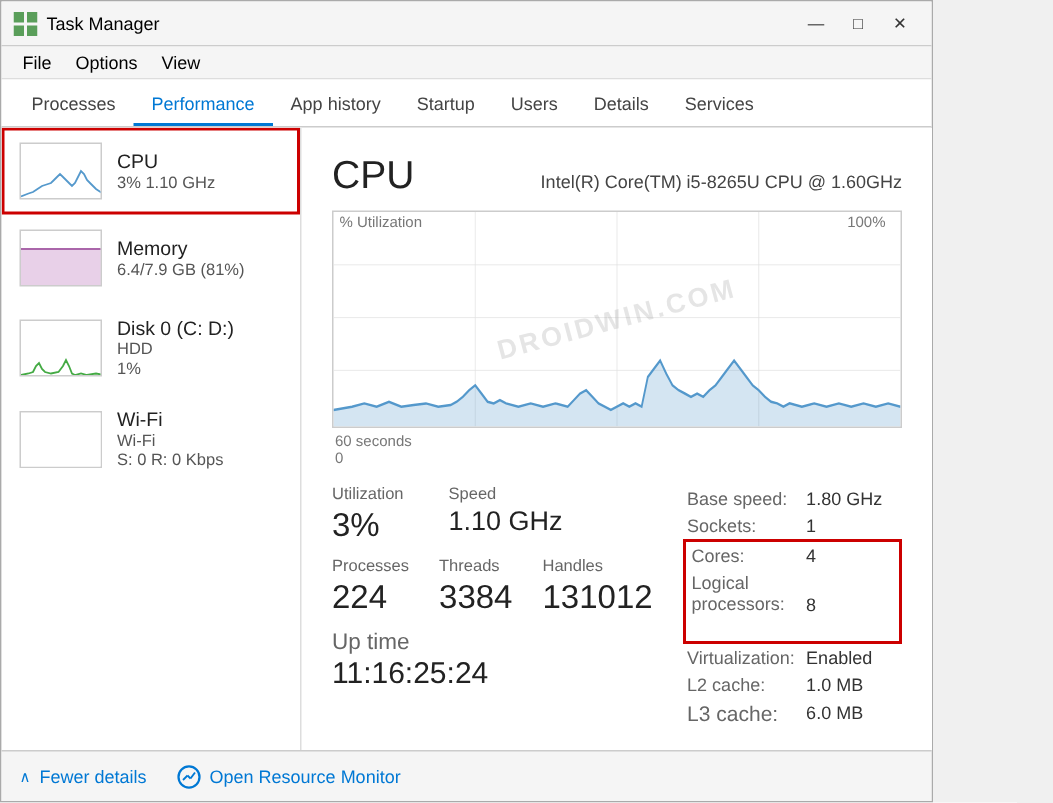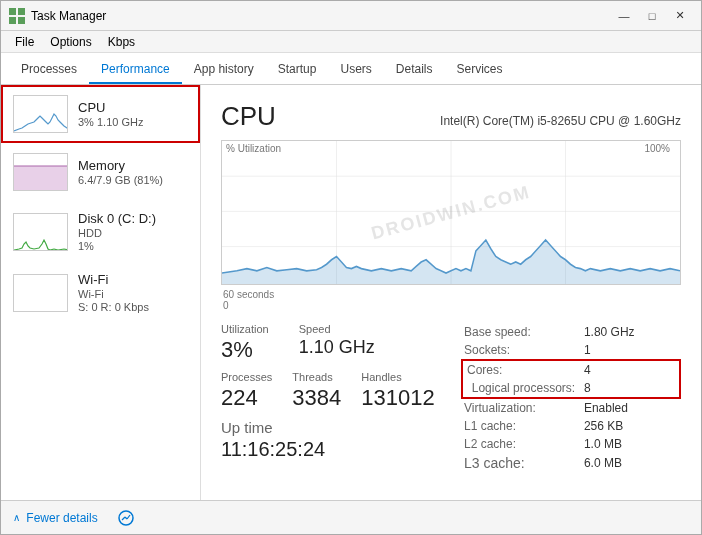--- a/index.html
+++ b/index.html
@@ -5,21 +5,21 @@
     * { margin: 0; padding: 0; box-sizing: border-box; }
     body {
       font-family: 'Segoe UI', Arial, sans-serif;
       font-size: 12px;
       background: #f0f0f0;
       width: 702px;
       height: 535px;
       overflow: hidden;
     }
     .window {
-      width: 702px;
+      width: 622px;
       height: 535px;
       background: #fff;
       border: 1px solid #aaa;
       display: flex;
       flex-direction: column;
     }
     .title-bar {
       background: #f5f5f5;
       border-bottom: 1px solid #ccc;
       padding: 6px 8px;
@@ -298,21 +298,21 @@
     <div class="title-controls">
       <button class="title-btn">—</button>
       <button class="title-btn">□</button>
       <button class="title-btn close">✕</button>
     </div>
   </div>
 
   <div class="menu-bar">
     <span class="menu-item">File</span>
     <span class="menu-item">Options</span>
-    <span class="menu-item">Kbps</span>
+    <span class="menu-item">View</span>
   </div>
 
   <div class="tabs-bar">
     <div class="tab">Processes</div>
     <div class="tab active">Performance</div>
     <div class="tab">App history</div>
     <div class="tab">Startup</div>
     <div class="tab">Users</div>
     <div class="tab">Details</div>
     <div class="tab">Services</div>
@@ -448,30 +448,26 @@
                 </tr>
                 <tr>
                   <td style="font-size: 12px; padding: 2px; color: rgb(102, 102, 102); width: 55%;">Sockets:</td>
                   <td style="font-size: 12px; padding: 2px; color: rgb(51, 51, 51);">1</td>
                 </tr>
                 <tr style="background-color: rgb(255, 255, 255);">
                   <td style="font-size: 12px; padding: 2px 2px 2px 4px; color: rgb(102, 102, 102); width: 55%; border-left: 2px solid rgb(204, 0, 0); border-top: 2px solid rgb(204, 0, 0);">Cores:</td>
                   <td style="font-size: 12px; padding: 2px; color: rgb(51, 51, 51); border-right: 2px solid rgb(204, 0, 0); border-top: 2px solid rgb(204, 0, 0);">4</td>
                 </tr>
                 <tr style="background-color: rgb(255, 255, 255);">
-                  <td style="font-size: 12px; padding: 2px 2px 2px 4px; color: rgb(102, 102, 102); width: 55%; border-left: 2px solid rgb(204, 0, 0); border-bottom: 2px solid rgb(204, 0, 0); text-align: center;">Logical processors:</td>
+                  <td style="font-size: 12px; padding: 2px 2px 18px 4px; color: rgb(102, 102, 102); width: 55%; border-left: 2px solid rgb(204, 0, 0); border-bottom: 2px solid rgb(204, 0, 0);">Logical processors:</td>
                   <td style="font-size: 12px; padding: 2px; color: rgb(51, 51, 51); border-right: 2px solid rgb(204, 0, 0); border-bottom: 2px solid rgb(204, 0, 0);">8</td>
                 </tr>
                 <tr>
                   <td style="font-size: 12px; padding: 2px; color: rgb(102, 102, 102); width: 55%;">Virtualization:</td>
                   <td style="font-size: 12px; padding: 2px; color: rgb(51, 51, 51);">Enabled</td>
-                </tr>
-                <tr>
-                  <td style="font-size: 12px; padding: 2px; color: rgb(102, 102, 102); width: 55%;">L1 cache:</td>
-                  <td style="font-size: 12px; padding: 2px; color: rgb(51, 51, 51);">256 KB</td>
                 </tr>
                 <tr>
                   <td style="font-size: 12px; padding: 2px; color: rgb(102, 102, 102); width: 55%;">L2 cache:</td>
                   <td style="font-size: 12px; padding: 2px; color: rgb(51, 51, 51);">1.0 MB</td>
                 </tr>
                 <tr>
                   <td style="font-size: 14px; padding: 2px; color: rgb(102, 102, 102); width: 55%; margin-top: 36px;">L3 cache:</td>
                   <td style="font-size: 12px; padding: 2px; color: rgb(51, 51, 51); margin-top: 48px;">6.0 MB</td>
                 </tr>
               </tbody>
@@ -486,15 +482,16 @@
       <span style="font-size:10px;">∧</span>
       <span>Fewer details</span>
     </div>
     <div class="footer-btn">
       <svg width="16" height="16" viewBox="0 0 16 16">
         <circle cx="8" cy="8" r="7" fill="none" stroke="#0078d4" stroke-width="1.5"></circle>
         <line x1="4" y1="10" x2="7" y2="7" stroke="#0078d4" stroke-width="1.2"></line>
         <line x1="7" y1="7" x2="9" y2="9" stroke="#0078d4" stroke-width="1.2"></line>
         <line x1="9" y1="9" x2="12" y2="5" stroke="#0078d4" stroke-width="1.2"></line>
       </svg>
+      <span>Open Resource Monitor</span>
     </div>
   </div>
 </div>
 
 </body></html>

